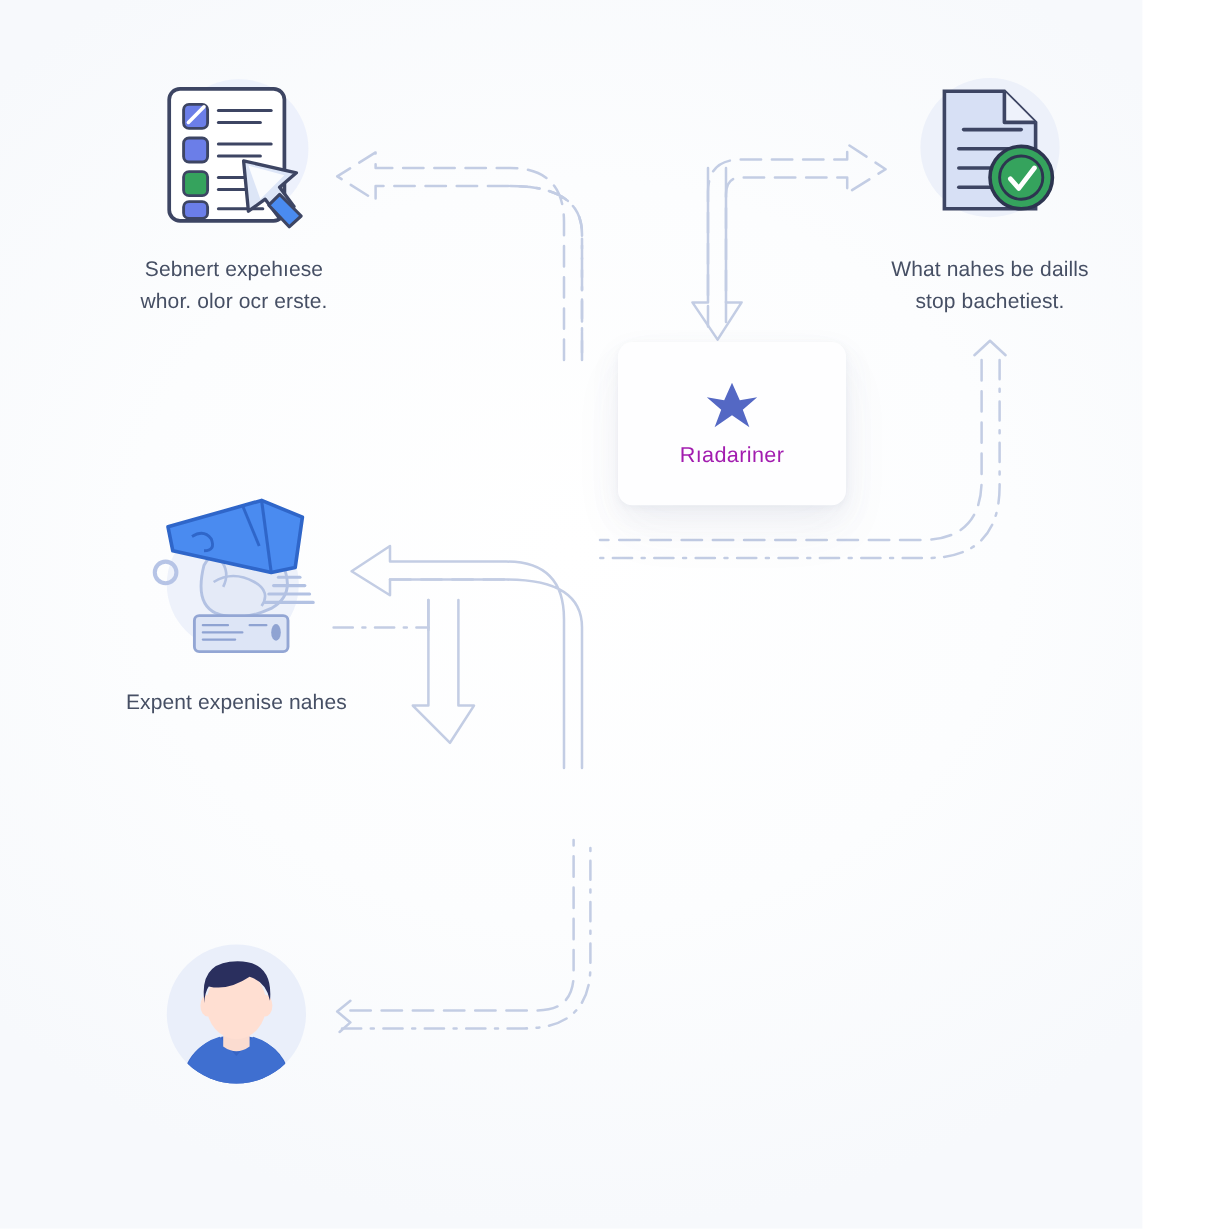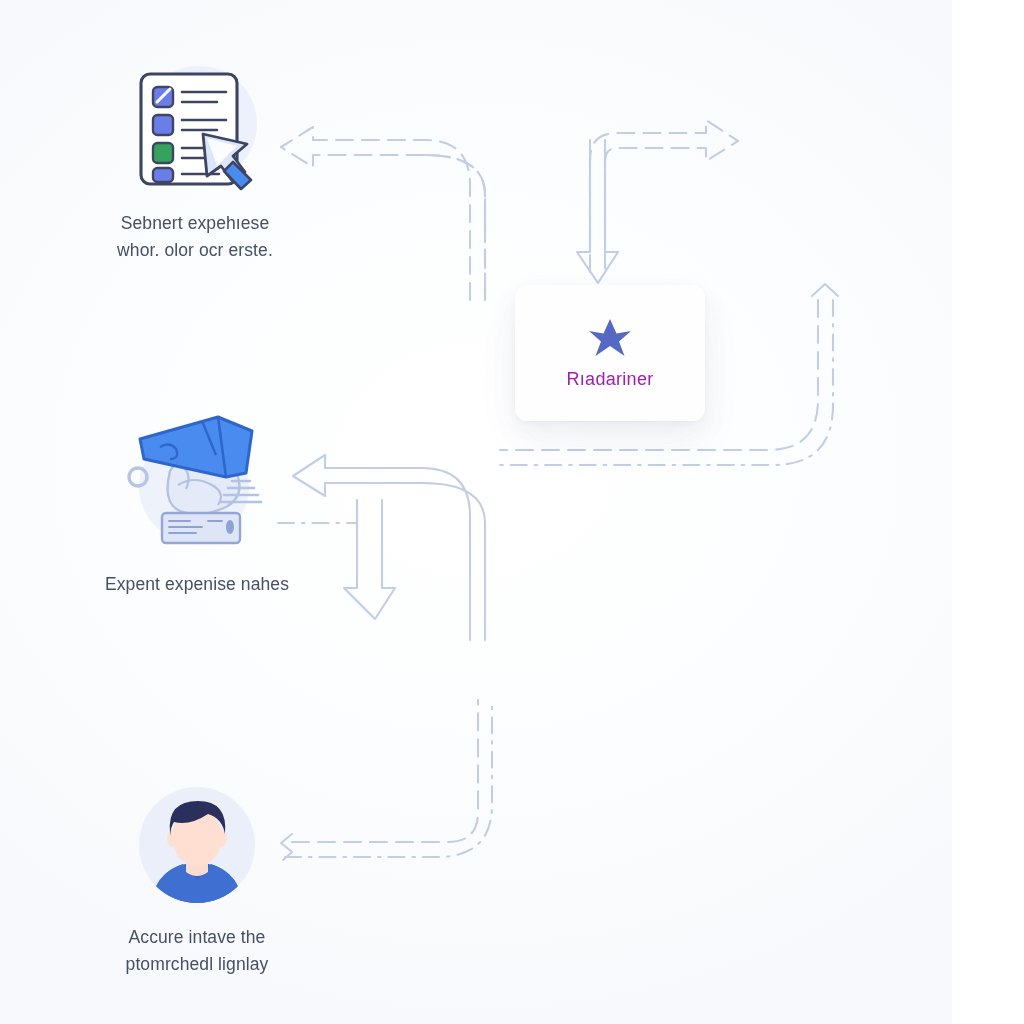--- a/index.html
+++ b/index.html
@@ -153,20 +153,40 @@
         </g>
         <path d="M74 72 L118 82 L104 94 L116 110 L104 120 L92 104 L78 114 Z" fill="#dde6f7" stroke="#3d4563" stroke-width="2.8" stroke-linejoin="round"></path>
         <path d="M78 76 L108 84 L88 104 Z" fill="#ffffff" opacity="0.85"></path>
         <path d="M104 100 L122 118 L112 127 L95 109 Z" fill="#4a8bf0" stroke="#3d4563" stroke-width="2.6" stroke-linejoin="round"></path>
       </svg>
     </div>
     <div class="node-caption">Sebnert expehıese
 whor. olor ocr erste.</div>
   </div>
 
+  <div class="node" style="left:700px; top:62px; width:250px;">
+    <div class="node-art">
+      <svg width="132" height="130" viewBox="0 0 132 130">
+        <circle cx="66" cy="61" r="58" fill="#edf1fa"></circle>
+        <path d="M28 14 L78 14 L104 40 L104 112 L28 112 Z" fill="#d7e0f5" stroke="#3d4563" stroke-width="3"></path>
+        <path d="M78 14 L78 40 L104 40" fill="#eef2fb" stroke="#3d4563" stroke-width="3" stroke-linejoin="round"></path>
+        <g stroke="#3d4563" stroke-width="3" stroke-linecap="round">
+          <line x1="44" y1="46" x2="92" y2="46"></line>
+          <line x1="40" y1="62" x2="92" y2="62"></line>
+          <line x1="40" y1="78" x2="92" y2="78"></line>
+          <line x1="40" y1="94" x2="86" y2="94"></line>
+        </g>
+        <circle cx="92" cy="86" r="26" fill="#35a35d" stroke="#2d3550" stroke-width="3"></circle>
+        <circle cx="92" cy="86" r="18" fill="none" stroke="#2d3550" stroke-width="2.4"></circle>
+        <path d="M83 87 L90 95 L103 78" fill="none" stroke="#ffffff" stroke-width="4" stroke-linecap="round" stroke-linejoin="round"></path>
+      </svg>
+    </div>
+    <div class="node-caption">What nahes be daills
+stop bachetiest.</div>
+  </div>
 
   <div class="node" style="left:72px; top:415px; width:250px;">
     <div class="node-art">
       <svg width="150" height="138" viewBox="0 0 150 138">
         <circle cx="72" cy="72" r="55" fill="#eef2fb"></circle>
         <circle cx="16" cy="62" r="9" fill="none" stroke="#b6c4e6" stroke-width="3.4"></circle>
         <path d="M48 56 Q58 38 84 42 Q112 44 116 62 Q122 82 104 92 Q78 104 58 96 Q40 88 48 56 Z" fill="#e4eaf7" stroke="#b3c2e3" stroke-width="2.4"></path>
         <path d="M56 70 Q72 60 90 70 Q104 78 96 90" fill="none" stroke="#b3c2e3" stroke-width="2.2"></path>
         <path d="M62 52 Q70 62 64 74" fill="none" stroke="#b3c2e3" stroke-width="2.2"></path>
         <g stroke="#b3c2e3" stroke-width="2.6" stroke-linecap="round">
@@ -203,22 +223,20 @@
           <path d="M15 122 Q18 82 61 78 Q104 82 107 122 Z" fill="#3764c4"></path>
           <path d="M15 122 Q20 88 47 80 L61 96 L75 80 Q102 88 107 122 Z" fill="#3f6fd0"></path>
           <path d="M50 60 L72 60 L72 88 Q61 96 50 88 Z" fill="#fbdcd0"></path>
           <ellipse cx="61" cy="53" rx="25" ry="29" fill="#ffdfd2"></ellipse>
           <ellipse cx="37" cy="54" rx="6" ry="9" fill="#ffdfd2"></ellipse>
           <ellipse cx="85" cy="54" rx="6" ry="9" fill="#ffdfd2"></ellipse>
           <path d="M34 48 Q31 17 62 17 Q92 17 89 50 Q86 34 72 30 Q54 42 38 38 Q35 42 34 52 Z" fill="#2a2f5e"></path>
         </g>
       </svg>
     </div>
-    <div class="node-caption">Accure intave the
-ptomrchedl lignlay</div>
   </div>
 
   <div class="card" style="left:515px; top:285px; width:190px; height:136px;">
     <svg class="card-star" width="46" height="44" viewBox="0 0 46 44">
       <path d="M23 3 L29.5 17.5 L44 15 L32 25.5 L37.5 40 L23 30 L8.5 40 L14 25.5 L2 15 L16.5 17.5 Z" fill="#5468c4"></path>
     </svg>
     <div class="card-label">Rıadariner</div>
   </div>
 
 

